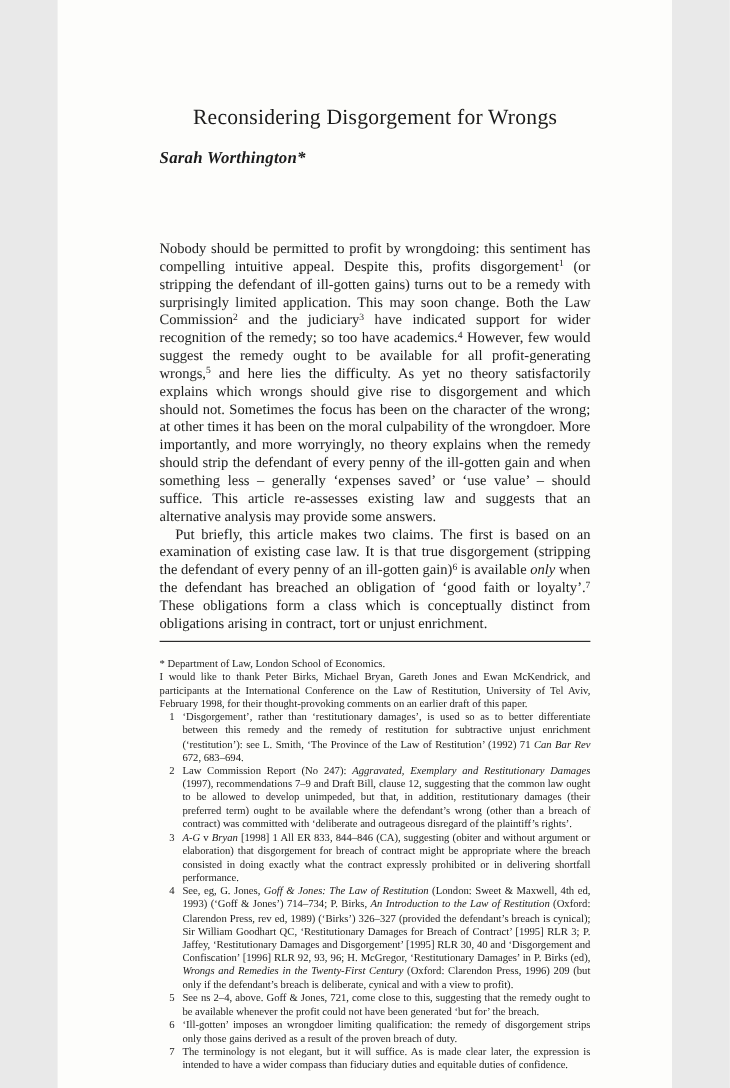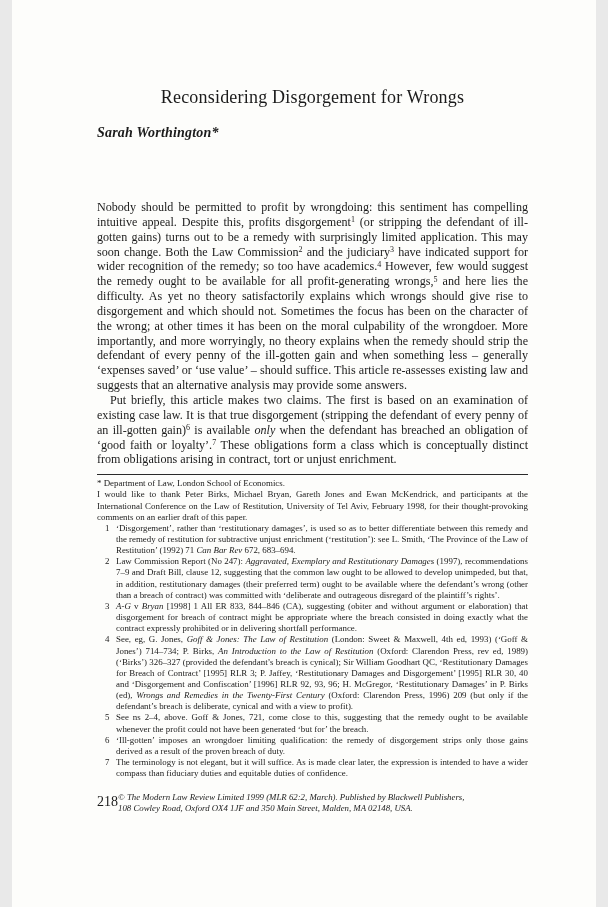--- a/index.html
+++ b/index.html
@@ -1,19 +1,19 @@
 <!DOCTYPE html>
 <html style="--ink: #1b1b1b; --paper: #fdfdfb;"><head>
 <meta charset="utf-8">
 <style>
   :root { --ink:#1b1b1b; --paper:#fdfdfb; }
   html,body { margin:0; padding:0; background:#e9e9e9; }
   .page {
     position:relative;
-    width:584px; height:907px;
+    width:512px; height:907px;
     margin:0 auto;
     background:var(--paper);
     color:var(--ink);
     font-family:"Liberation Serif", serif;
     box-sizing:border-box;
     padding:86px 68px 0 85px;
     overflow:hidden;
   }
   .title {
     margin:0; padding:0;
@@ -34,21 +34,21 @@
   }
   .para { margin:0; padding:0; }
   .para.indent { text-indent:13px; }
   .para sup { font-size:8px; line-height:0; vertical-align:baseline; position:relative; top:-3.5px; }
   .fn-sep {
     margin-top:7px;
     border-top:1px solid #2a2a2a;
     width:100%;
   }
   .footnotes {
-    margin-top:3px;
+    margin-top:13px;
     font-size:8.9px; line-height:11.15px;
     text-align:justify;
   }
   .fn-pre { margin:0; }
   .fn-row { display:flex; }
   .fn-num { flex:0 0 11px; margin-left:8px; text-align:left; }
   .fn-body { flex:1; text-align:justify; }
   .footer {
     display:flex; align-items:flex-start;
     margin-top:13px;

